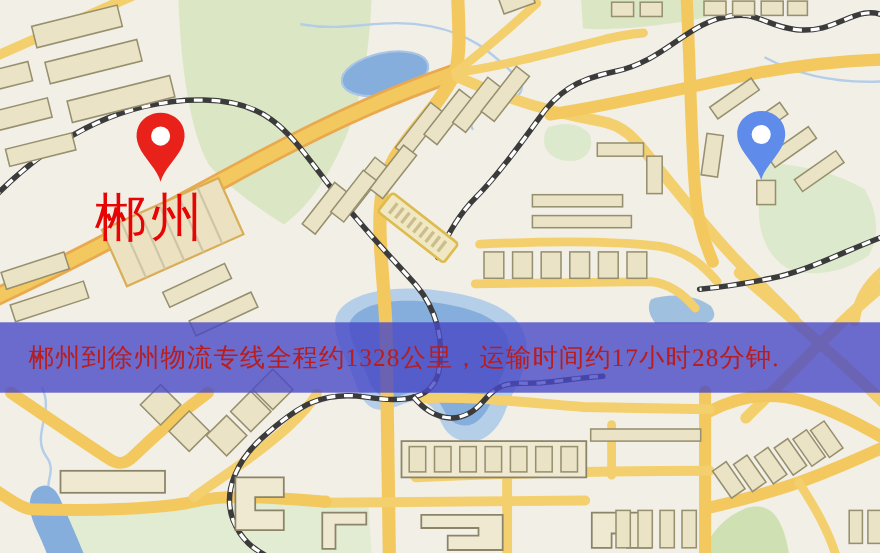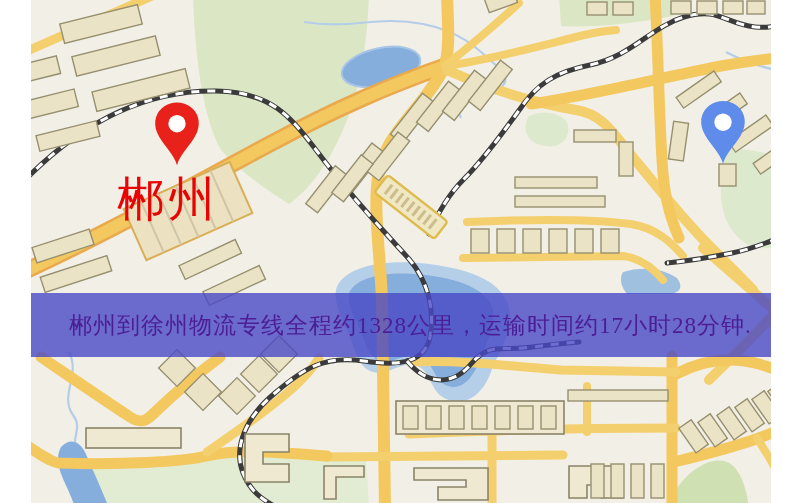--- a/index.html
+++ b/index.html
@@ -1,33 +1,33 @@
 <!DOCTYPE html>
 <html><head>
 <meta charset="utf-8">
 <style>
   html,body{margin:0;padding:0;background:#ffffff;}
-  .stage{position:relative;width:740px;height:503px;overflow:hidden;background:#f2efe6;font-family:"Liberation Sans",sans-serif;margin-left:31px;}
+  .stage{position:relative;width:800px;height:503px;overflow:hidden;background:#f2efe6;font-family:"Liberation Sans",sans-serif;}
   .map{position:absolute;left:0;top:0;width:800px;height:503px;display:block;}
   .bld{fill:#ebe3c6;stroke:#97906f;stroke-width:1.4;}
   .bld2{fill:#efe9d2;stroke:#8b8468;stroke-width:1.6;}
   .road{fill:none;stroke:#f4cf6d;stroke-linecap:round;}
   .road-major{fill:none;stroke:#f3c85f;stroke-linecap:round;}
   .rail-base{fill:none;stroke:#3b3b3b;stroke-width:5;stroke-linecap:round;}
   .rail-dash{fill:none;stroke:#ffffff;stroke-width:3;stroke-dasharray:8 8;}
   .stream{fill:none;stroke:#b4cde8;stroke-width:2.2;}
   .pin{position:absolute;}
   .pin-origin{left:120px;top:100px;width:52px;height:70px;}
   .pin-dest{left:666px;top:99px;width:52px;height:69px;}
   .pin svg{width:100%;height:100%;display:block;}
   .city-label{position:absolute;font-family:"Liberation Serif","DejaVu Serif",serif;font-size:47px;font-weight:400;letter-spacing:4px;line-height:1;white-space:nowrap;}
   .origin-label{left:86px;top:176px;color:#e60404;}
   .dest-label{left:640px;top:174px;color:#1912cf;}
   .banner{position:absolute;left:0;top:293px;width:100%;height:64px;background:rgba(72,72,199,0.8);display:flex;align-items:center;}
-  .banner-text{color:#4c1d95;font-family:"Liberation Serif","DejaVu Serif",serif;font-size:23px;letter-spacing:1px;padding-left:38px;white-space:nowrap;}
+  .banner-text{color:#b91c1c;font-family:"Liberation Serif","DejaVu Serif",serif;font-size:23px;letter-spacing:1px;padding-left:26px;white-space:nowrap;}
 </style>
 </head>
 <body>
 
 <div class="stage">
 
   <svg class="map" viewBox="0 0 800 503">
 
     <g>
       <path fill="#dbe7c4" d="M162,-6 L338,-6 C336,50 328,95 312,130 C296,166 278,190 258,204 C232,188 208,170 190,150 C172,118 164,58 162,-6 Z"></path>

